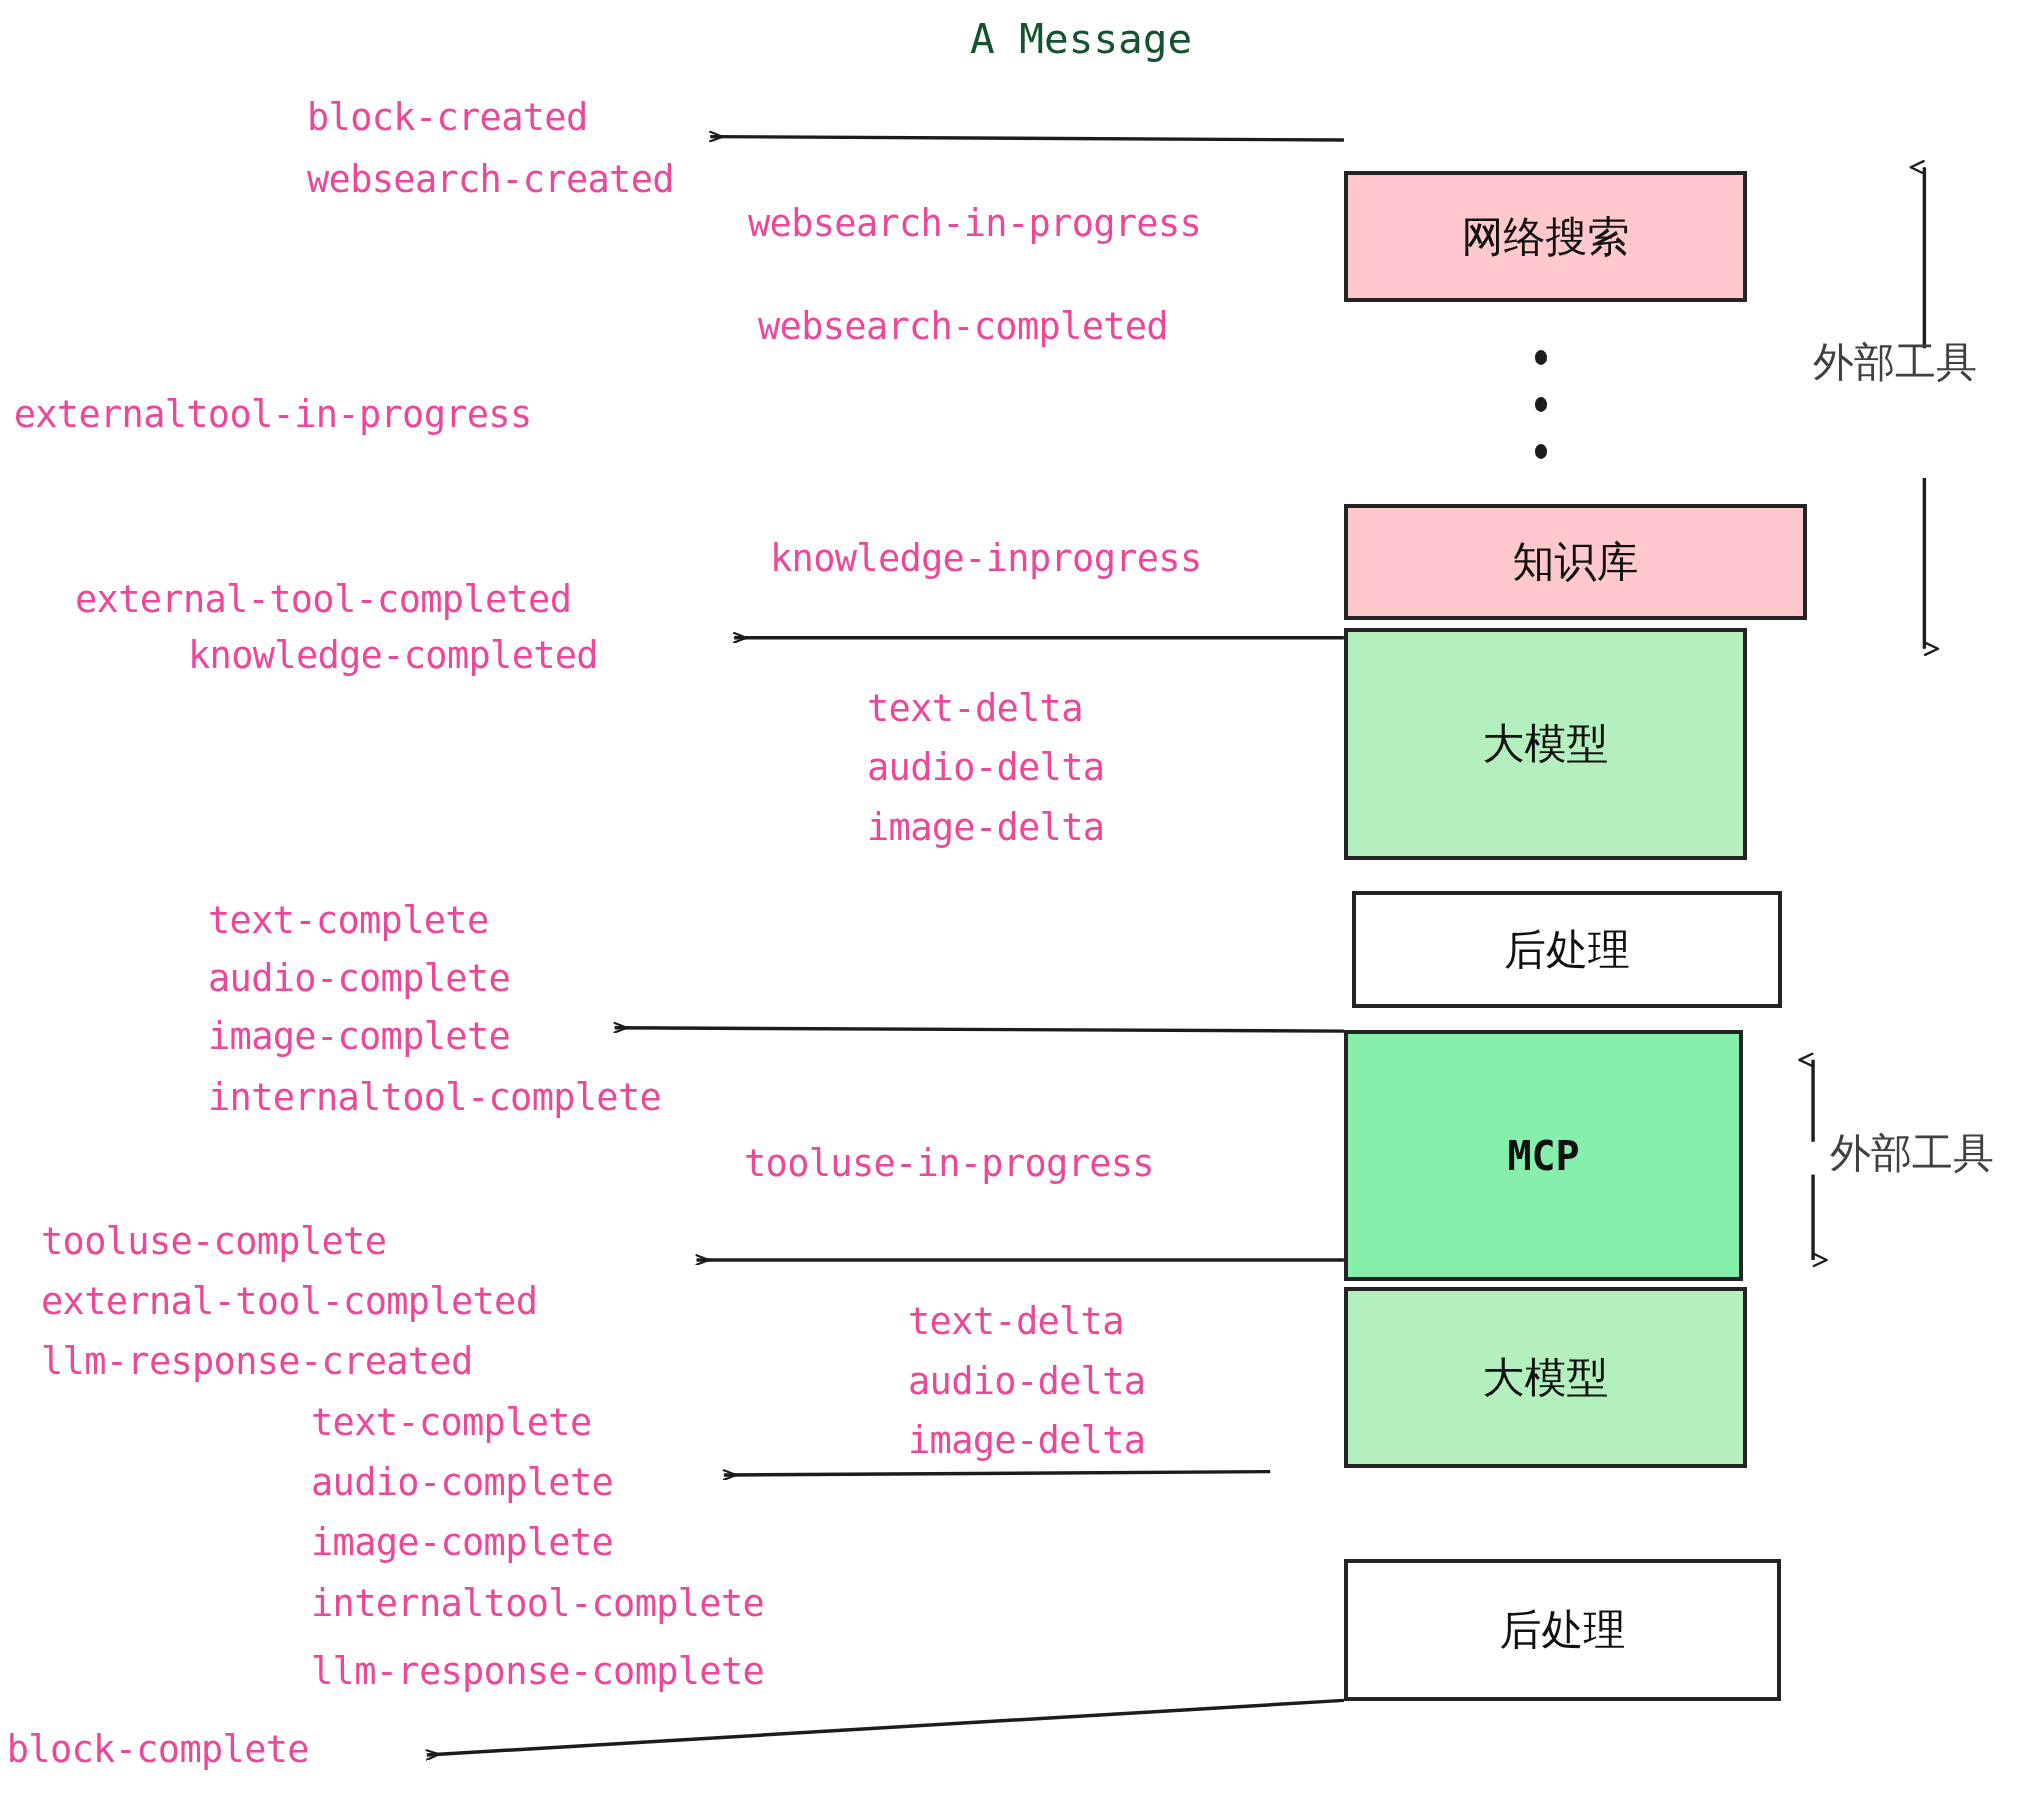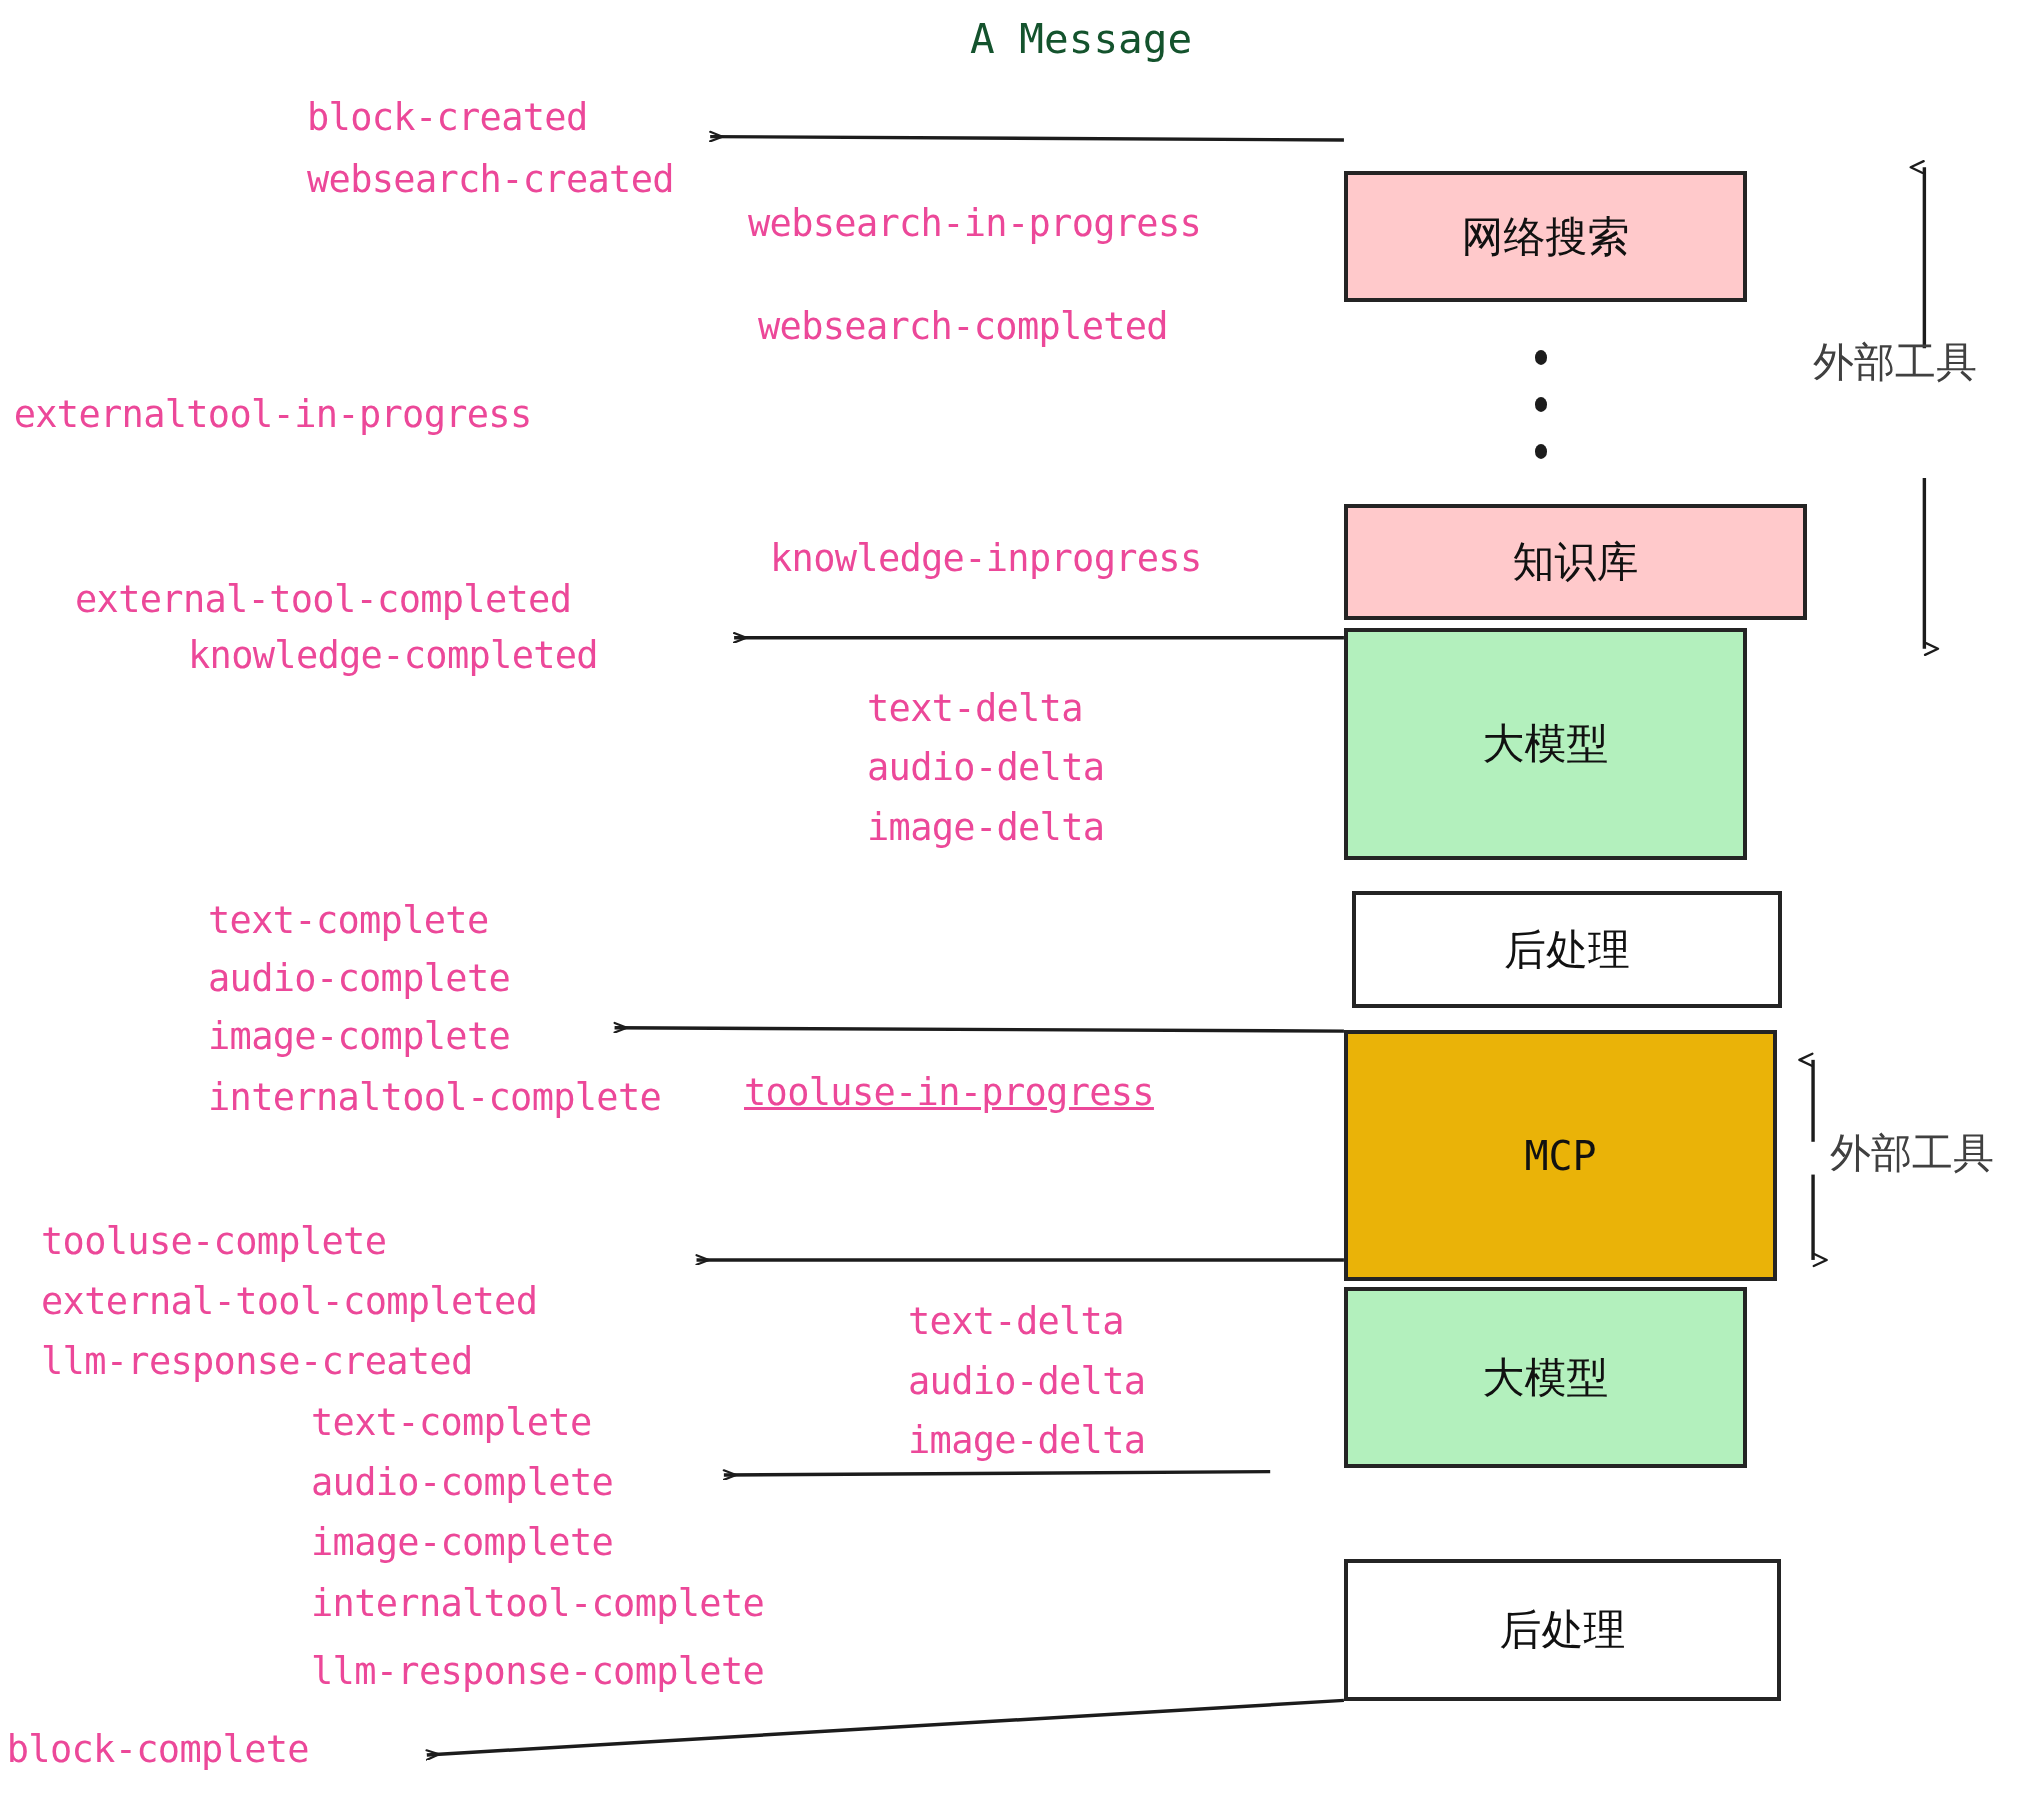--- a/index.html
+++ b/index.html
@@ -134,21 +134,21 @@
   <div class="evt" style="left:188px;  top:637px;">knowledge-completed</div>
 
   <div class="evt" style="left:867px; top:690px;">text-delta</div>
   <div class="evt" style="left:867px; top:749px;">audio-delta</div>
   <div class="evt" style="left:867px; top:809px;">image-delta</div>
 
   <div class="evt" style="left:208px;  top:902px;">text-complete</div>
   <div class="evt" style="left:208px;  top:960px;">audio-complete</div>
   <div class="evt" style="left:208px;  top:1018px;">image-complete</div>
   <div class="evt" style="left:208px;  top:1079px;">internaltool-complete</div>
-  <div class="evt" style="left:744px; top:1074px;text-decoration:underline;">tooluse-in-progress</div>
+  <div class="evt" style="left:744px; top:1145px;">tooluse-in-progress</div>
 
   <div class="evt" style="left:41px;   top:1223px;">tooluse-complete</div>
   <div class="evt" style="left:41px;   top:1283px;">external-tool-completed</div>
   <div class="evt" style="left:41px;   top:1343px;">llm-response-created</div>
 
   <div class="evt" style="left:908px; top:1303px;">text-delta</div>
   <div class="evt" style="left:908px; top:1363px;">audio-delta</div>
   <div class="evt" style="left:908px; top:1422px;">image-delta</div>
 
   <div class="evt" style="left:311px;  top:1404px;">text-complete</div>
@@ -173,21 +173,21 @@
   </div>
 
   <div class="node" style="left:1344px; top:628px; width:403px; height:232px; background:#B3F0BD;">
     <span>大模型</span>
   </div>
 
   <div class="node" style="left:1352px; top:891px; width:430px; height:117px; background:#FFFFFF;">
     <span>后处理</span>
   </div>
 
-  <div class="node mono" style="left:1344px; top:1030px; width:433px; height:251px; background:#eab308;">
+  <div class="node mono" style="left:1344px; top:1030px; width:399px; height:251px; background:#86efac;font-weight:bold;">
     <span>MCP</span>
   </div>
 
   <div class="node" style="left:1344px; top:1287px; width:403px; height:181px; background:#B3F0BD;">
     <span>大模型</span>
   </div>
 
   <div class="node" style="left:1344px; top:1559px; width:437px; height:142px; background:#FFFFFF;">
     <span>后处理</span>
   </div>

